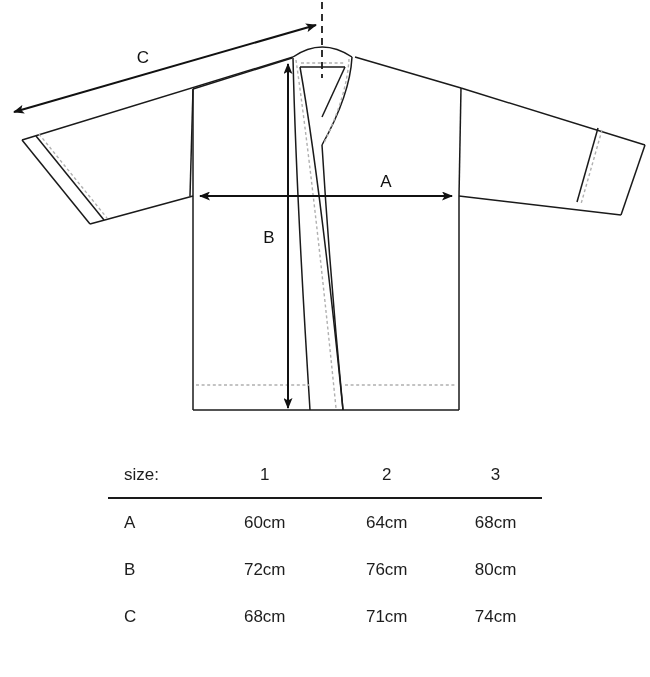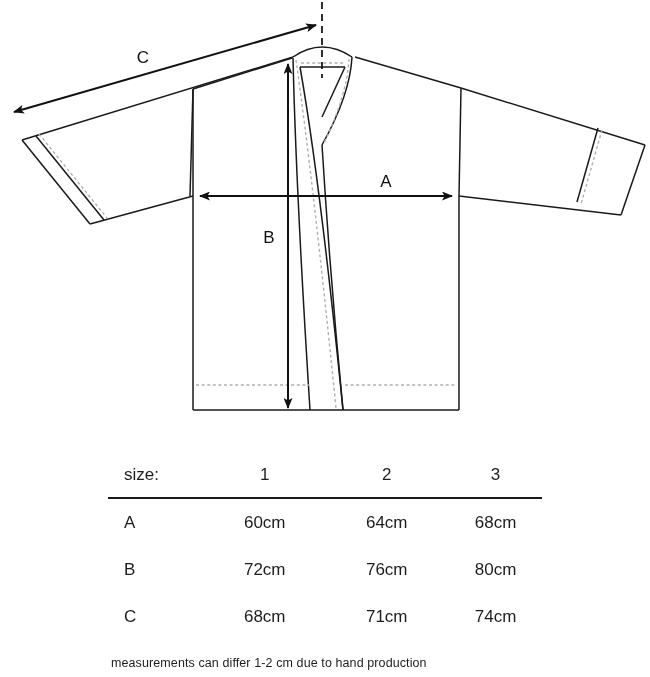--- a/index.html
+++ b/index.html
@@ -189,16 +189,15 @@
           <td class="c3">80cm</td>
         </tr>
         <tr>
           <td class="col-label">C</td>
           <td class="c1">68cm</td>
           <td class="c2">71cm</td>
           <td class="c3">74cm</td>
         </tr>
       </tbody>
     </table>
-    <div class="footnote">measurements can differ 1-2 cm due to hand production</div>
   </div>
 
 </div>
 
 </body></html>

